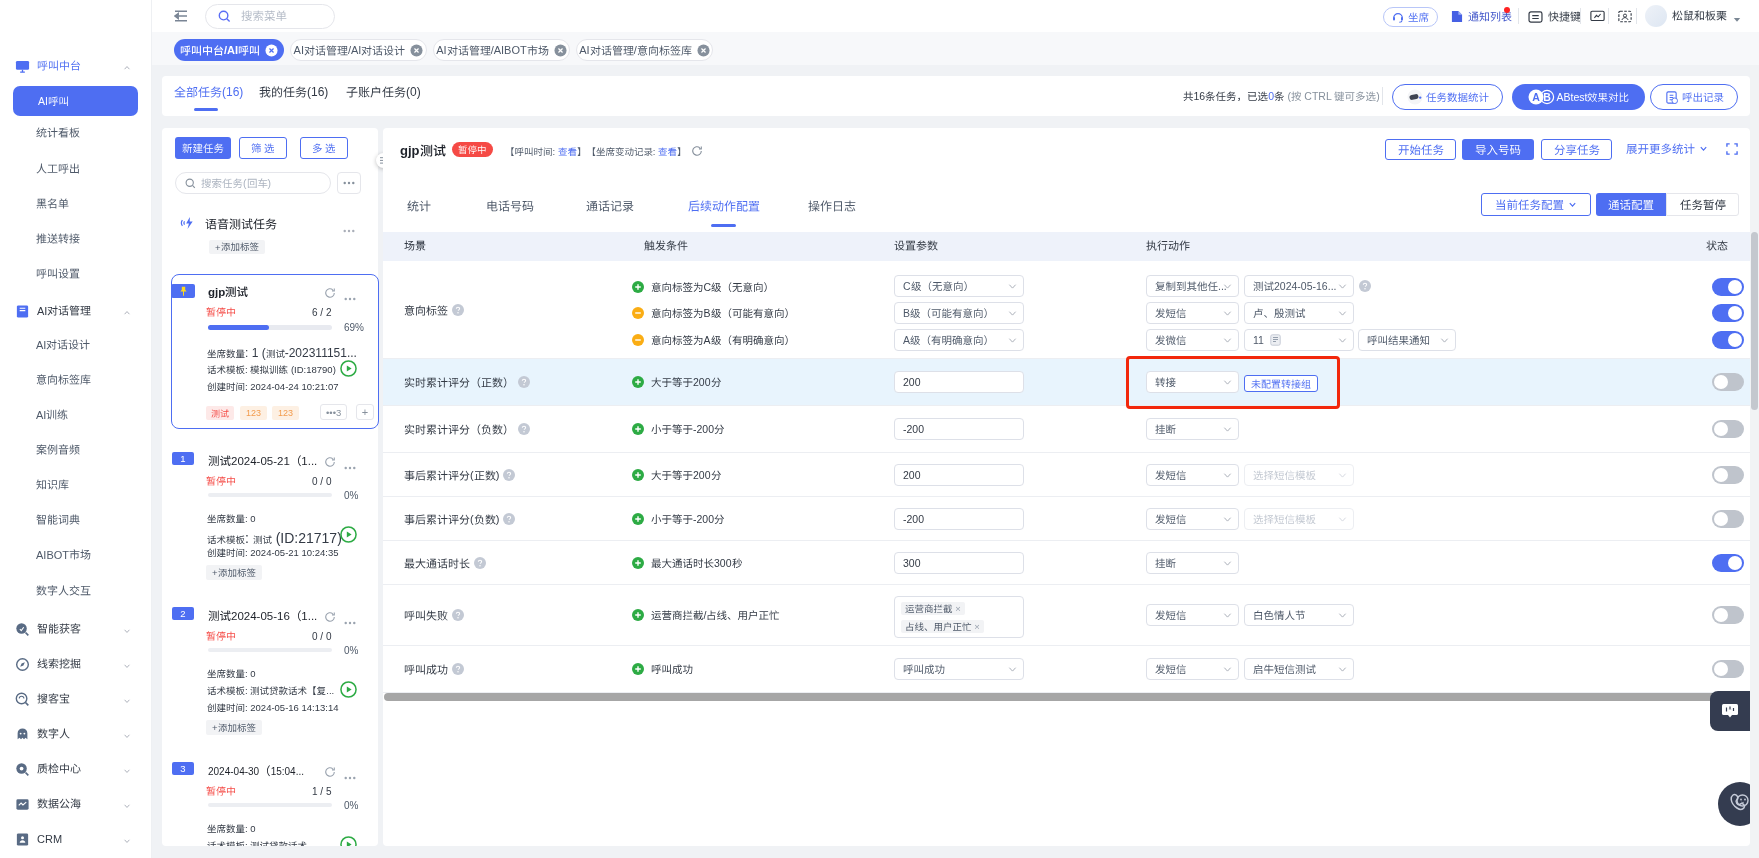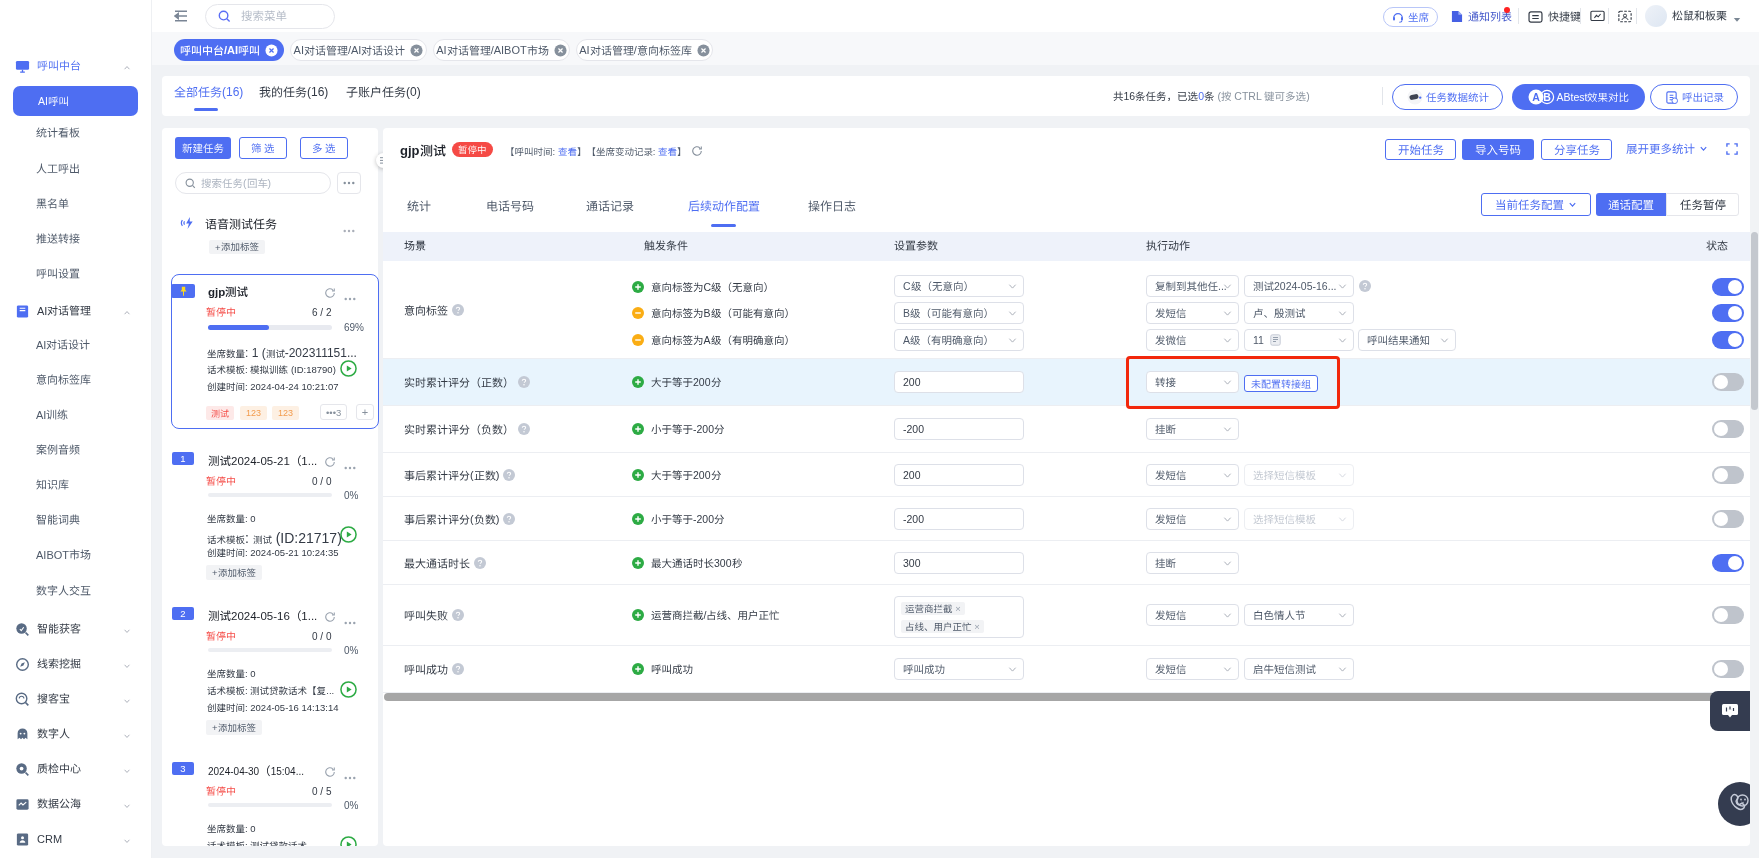--- a/index.html
+++ b/index.html
@@ -369,21 +369,21 @@
       <use href="#g81" x="3000"></use>
     </svg>(16)</div>
 <div class="ab" style="left:346px;top:85px;font-size:12px;color:#333a45"><svg class="t" width="60.00" height="12" viewBox="0 -880 5000 1000">
       <use href="#g84"></use>
       <use href="#g85" x="1000"></use>
       <use href="#g86" x="2000"></use>
       <use href="#g80" x="3000"></use>
       <use href="#g81" x="4000"></use>
     </svg>(0)</div>
 <div class="ab" style="left:194px;top:108px;width:24px;height:3px;background:#4e6ef2;border-radius:2px"></div>
-<div class="ab" style="left:1113px;top:90px;font-size:10.5px;color:#333a45"><svg class="t" width="10.50" height="10.5" viewBox="0 -880 1000 1000">
+<div class="ab" style="left:1183px;top:90px;font-size:10.5px;color:#333a45"><svg class="t" width="10.50" height="10.5" viewBox="0 -880 1000 1000">
       <use href="#g87"></use>
     </svg>16<svg class="t" width="63.00" height="10.5" viewBox="0 -880 6000 1000">
       <use href="#g88"></use>
       <use href="#g80" x="1000"></use>
       <use href="#g81" x="2000"></use>
       <use href="#g89" x="3000"></use>
       <use href="#g90" x="4000"></use>
       <use href="#g91" x="5000"></use>
     </svg><span style="color:#4e6ef2">0</span><svg class="t" width="10.50" height="10.5" viewBox="0 -880 1000 1000">
       <use href="#g88"></use>
@@ -692,21 +692,21 @@
 <div class="ab" style="left:344px;top:770px"><svg width="12" height="4" viewBox="0 0 14 4">
       <circle cx="2" cy="2" r="1.4" fill="#9aa3af"></circle>
       <circle cx="7" cy="2" r="1.4" fill="#9aa3af"></circle>
       <circle cx="12" cy="2" r="1.4" fill="#9aa3af"></circle>
     </svg></div>
 <div class="ab" style="left:206px;top:786px;font-size:10px;color:#f54a45"><svg class="t" width="30.00" height="10" viewBox="0 -880 3000 1000">
       <use href="#g112"></use>
       <use href="#g113" x="1000"></use>
       <use href="#g2" x="2000"></use>
     </svg></div>
-<div class="ab" style="left:312px;top:786px;font-size:10px;color:#333a45">0 / 5</div>
+<div class="ab" style="left:312px;top:786px;font-size:10px;color:#333a45">1 / 5</div>
 <div class="ab" style="left:208px;top:803px;width:124px;height:4px;border-radius:2px;background:#eceef2"></div>
 <div class="ab" style="left:344px;top:800px;font-size:10px;color:#4e5969">0%</div>
 <div class="ab" style="left:207px;top:823px;font-size:9.5px;color:#333a45"><svg class="t" width="38.00" height="9.5" viewBox="0 -880 4000 1000">
       <use href="#g62"></use>
       <use href="#g63" x="1000"></use>
       <use href="#g43" x="2000"></use>
       <use href="#g114" x="3000"></use>
     </svg>: 0</div>
 <div class="ab" style="left:207px;top:840px;font-size:9.5px;color:#333a45"><svg class="t" width="38.00" height="9.5" viewBox="0 -880 4000 1000">
       <use href="#g21"></use>

